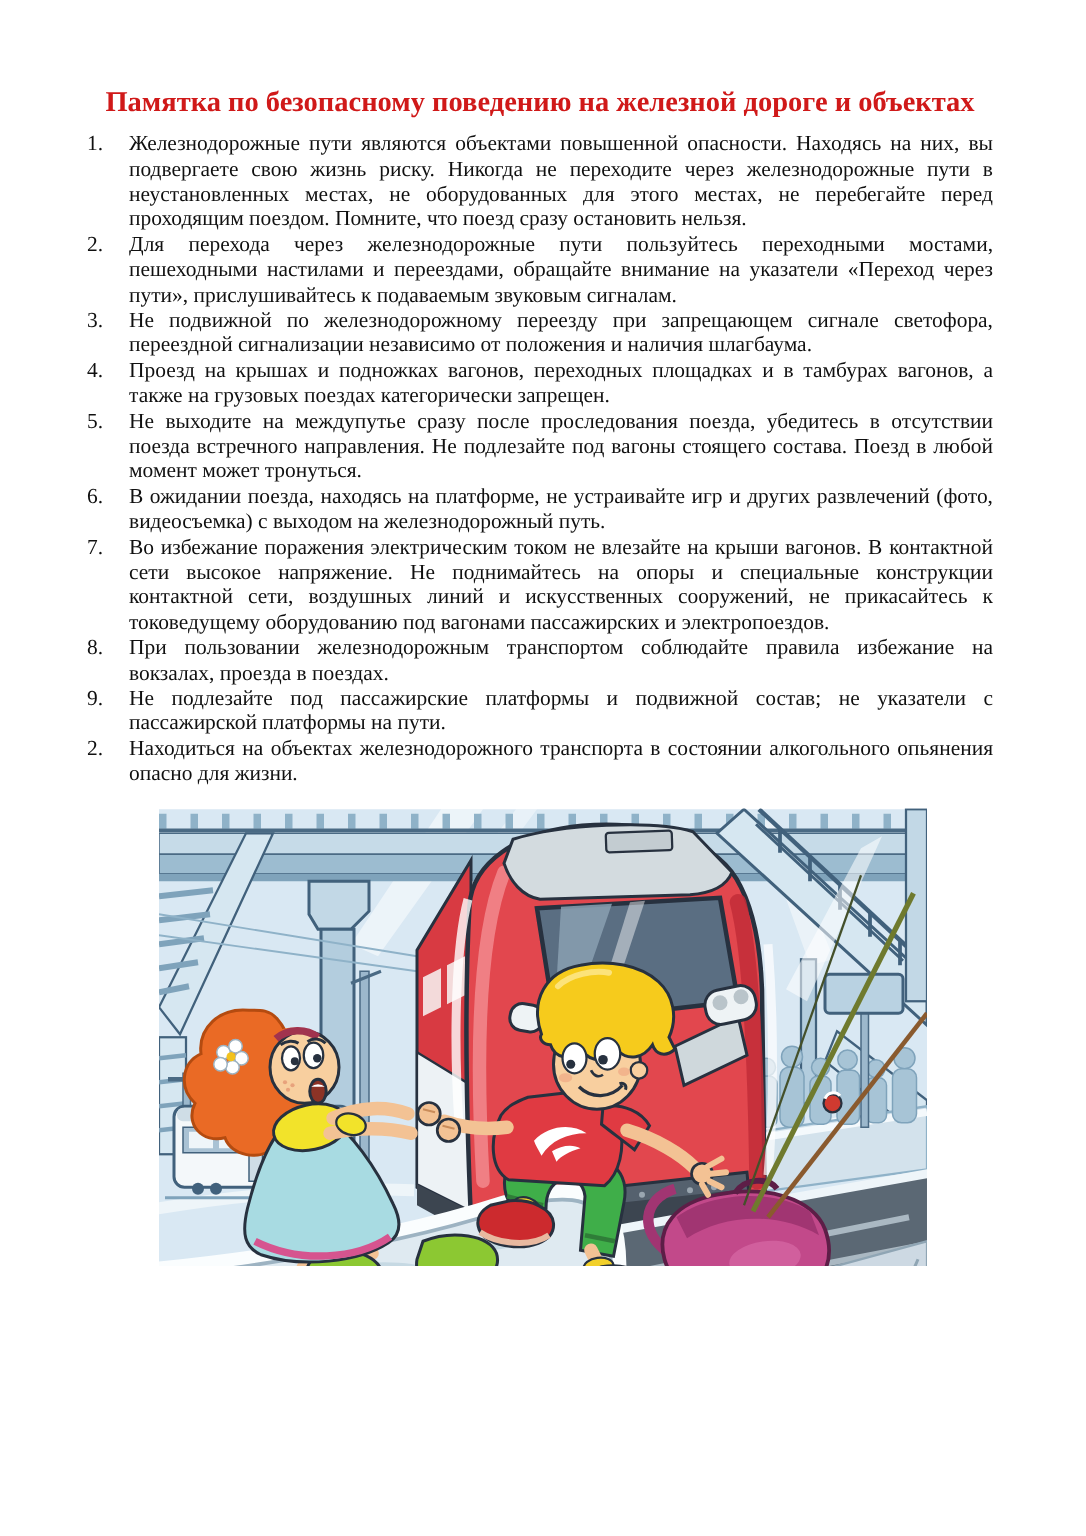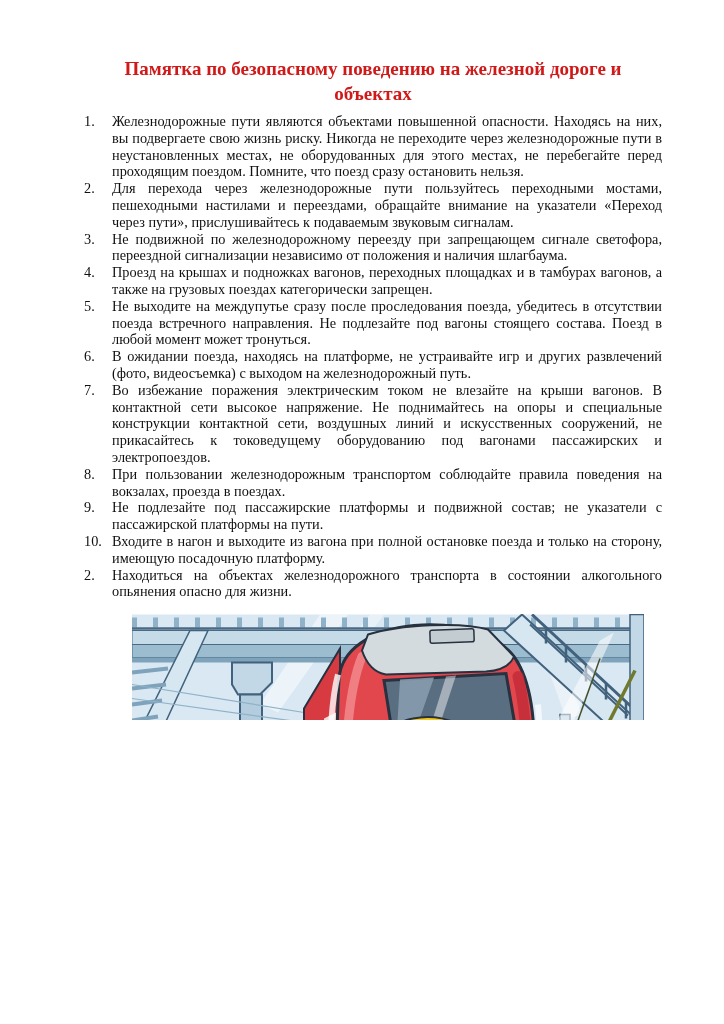--- a/index.html
+++ b/index.html
@@ -1,17 +1,17 @@
 <!DOCTYPE html>
 <html lang="ru"><head>
 <meta charset="utf-8">
 <style>
   html,body{margin:0;padding:0;background:#fff;}
   body{width:724px;height:1024px;font-family:"Liberation Serif",serif;}
-  .page{box-sizing:border-box;width:724px;height:720px;background:#ffffff;padding:56px 62px 0 84px;overflow:hidden;}
+  .page{box-sizing:border-box;width:724px;height:844px;background:#ffffff;padding:56px 62px 0 58px;overflow:hidden;}
   .title{margin:0 0 7px 0;font-size:19px;line-height:25px;font-weight:700;color:#d01919;text-align:center;}
   .title-line{display:block;}
   .rules{margin:0;padding:0;list-style:none;font-size:14.3px;line-height:16.8px;color:#101010;}
   .rule{display:flex;}
   .num{flex:0 0 28px;}
   .txt{flex:1 1 auto;text-align:justify;}
   .figure{width:512px;height:343px;margin:14px 0 0 48px;}
   .figure svg{display:block;}
 </style>
 </head>
@@ -47,29 +47,25 @@
     <li class="rule">
         <span class="num">6.</span>
         <span class="txt">В ожидании поезда, находясь на платформе, не устраивайте игр и других развлечений (фото, видеосъемка) с выходом на железнодорожный путь.</span>
       </li>
     <li class="rule">
         <span class="num">7.</span>
         <span class="txt">Во избежание поражения электрическим током не влезайте на крыши вагонов. В контактной сети высокое напряжение. Не поднимайтесь на опоры и специальные конструкции контактной сети, воздушных линий и искусственных сооружений, не прикасайтесь к токоведущему оборудованию под вагонами пассажирских и электропоездов.</span>
       </li>
     <li class="rule">
         <span class="num">8.</span>
-        <span class="txt">При пользовании железнодорожным транспортом соблюдайте правила поведения на вокзалах, проезда в поездах.</span>
+        <span class="txt">При пользовании железнодорожным транспортом соблюдайте правила избежание на вокзалах, проезда в поездах.</span>
       </li>
     <li class="rule">
         <span class="num">9.</span>
         <span class="txt">Не подлезайте под пассажирские платформы и подвижной состав; не указатели с пассажирской платформы на пути.</span>
-      </li>
-    <li class="rule">
-        <span class="num">10.</span>
-        <span class="txt">Входите в нагон и выходите из вагона при полной остановке поезда и только на сторону, имеющую посадочную платформу.</span>
       </li>
     <li class="rule">
         <span class="num">2.</span>
         <span class="txt">Находиться на объектах железнодорожного транспорта в состоянии алкогольного опьянения опасно для жизни.</span>
       </li>
   </ol>
 
   <div class="figure">
     <svg viewBox="0 0 512 342" width="512" height="343" xmlns="http://www.w3.org/2000/svg">
       <g>

